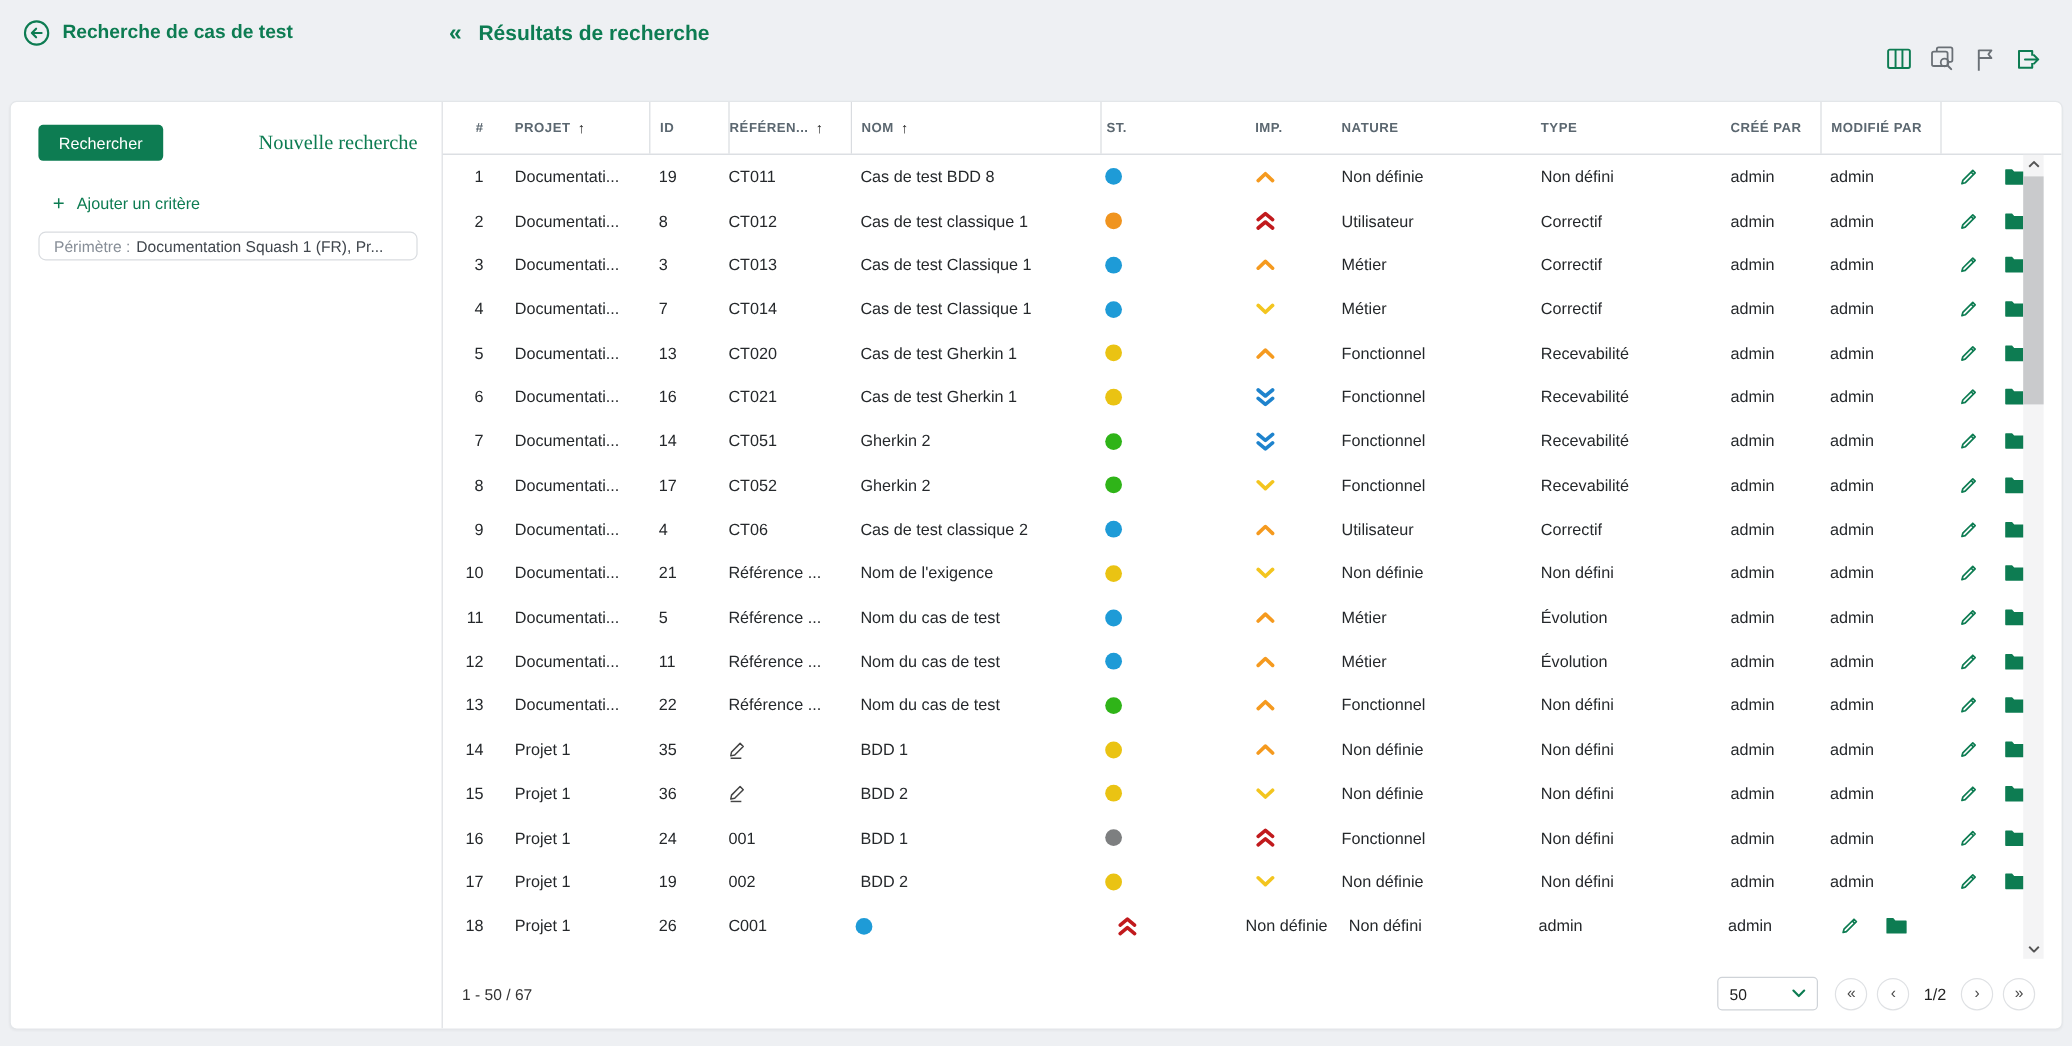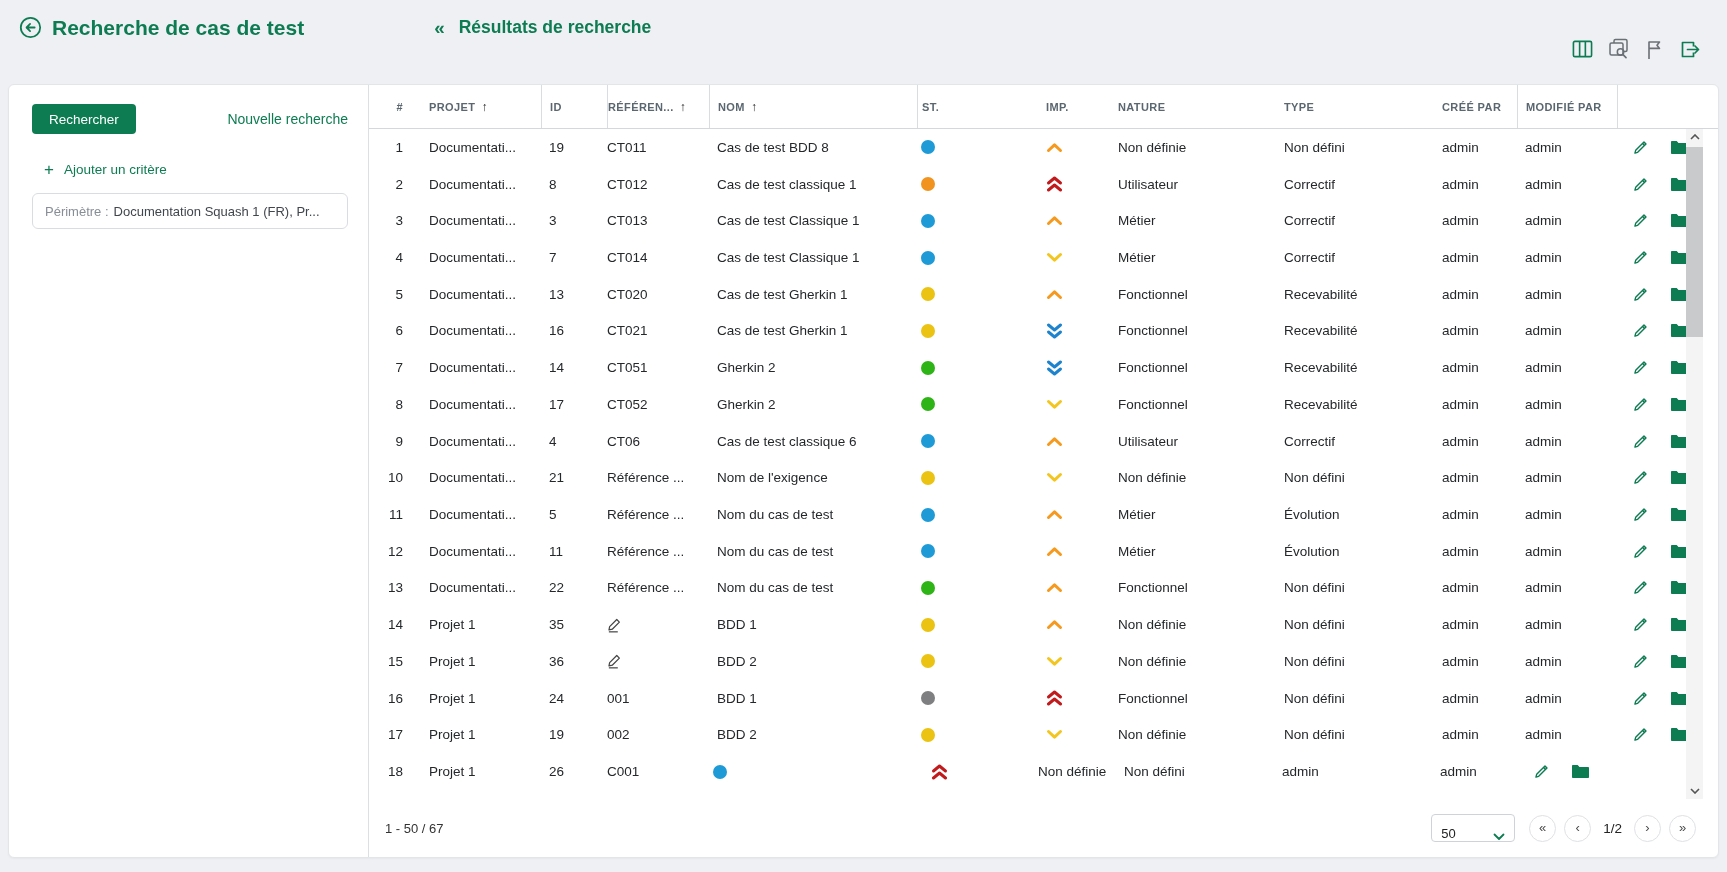--- a/index.html
+++ b/index.html
@@ -3,40 +3,40 @@
 <meta charset="utf-8">
 <style>
   * { margin:0; padding:0; box-sizing:border-box; }
   html,body { width:1727px; height:872px; overflow:hidden; }
   body { background:#eef0f3; font-family:"Liberation Sans","DejaVu Sans",sans-serif; color:#222; }
 
   
   .topbar { position:relative; height:84px; }
   .tb-left { position:absolute; left:18px; top:15px; display:flex; align-items:center; }
   .back-btn { width:25px; height:25px; display:flex; align-items:center; justify-content:center; cursor:pointer; }
-  .tb-title { font-size:21px; font-weight:700; color:var(--acc); margin-left:9px; }
+  .tb-title { font-size:16px; font-weight:700; color:var(--acc); margin-left:9px; }
   .collapse-g { font-size:19px; font-weight:700; color:var(--acc); margin-left:130px; cursor:pointer; }
   .tb-sub { font-size:17.5px; font-weight:700; color:var(--acc); margin-left:14px; }
   .tb-icons { position:absolute; right:26px; top:38px; display:flex; gap:14px; align-items:center; }
   .tb-btn { width:22px; height:22px; display:flex; align-items:center; justify-content:center; cursor:pointer; }
 
   
   .card { margin:0 8px; height:774px; background:#fff; border:1px solid #e3e6e9;
           border-radius:6px; box-shadow:0 1px 2px rgba(0,0,0,.04); display:flex; overflow:hidden; }
 
   
   .sidebar { width:359px; padding:19px 20px 0 23px; flex:none; }
   .side-top { display:flex; align-items:center; justify-content:space-between; }
   .btn-search { background:var(--acc); color:#fff; border:none; border-radius:4px; height:30px;
                 padding:0 17px; font-size:13.5px; font-family:inherit; cursor:pointer; }
-  .lnk { color:var(--acc); font-size:14px; cursor:pointer; text-decoration:none; }
+  .lnk { color:var(--acc); font-size:17px; cursor:pointer; text-decoration:none;font-family:Liberation Serif, serif; }
   .addcrit { margin:27px 0 0 12px; display:flex; align-items:center; gap:10px; color:var(--acc);
              font-size:13.5px; cursor:pointer; }
   .plus { font-size:17px; line-height:1; }
-  .chip { margin-top:15px; width:316px; height:36px; border:1px solid #d9dce0; border-radius:6px;
+  .chip { margin-top:15px; width:316px; height:24px; border:1px solid #d9dce0; border-radius:6px;
           display:flex; align-items:center; padding:0 12px; font-size:13px; white-space:nowrap; overflow:hidden; }
   .chip .lbl { color:#878e97; margin-right:5px; }
   .chip .val { color:#40464d; }
 
   
   .table-area { flex:1; border-left:1px solid #dcdfe3; position:relative; display:flex; flex-direction:column; }
   :root { --acc:#0d7c52; }
   .t-head, .t-row { display:grid;
     grid-template-columns:48px 124px 66px 102px 208px 115px 80px 160px 160px 85px 100px 72px; }
   .t-head { height:44px; border-bottom:1px solid #d4d8dc; flex:none; }
@@ -64,21 +64,21 @@
 
   
   .vscroll { position:absolute; top:44px; bottom:58px; right:15px; width:17px; background:#f4f4f5; }
   .vs-arrow { position:absolute; left:0; width:17px; height:14px; display:flex; align-items:center; justify-content:center; cursor:pointer; }
   .vs-up { top:1px; } .vs-down { bottom:1px; }
   .vs-thumb { position:absolute; left:0; top:18px; width:17px; height:190px; background:#c9cacc; cursor:pointer; }
 
   
   .t-foot { height:58px; flex:none; display:flex; align-items:center; padding:0 22px 0 16px; font-size:13px; color:#333; }
   .pagesize { margin-left:auto; width:84px; height:28px; border:1px solid #cfd3d8; border-radius:4px;
-              display:flex; align-items:flex-end; padding:0 9px; cursor:pointer; background:#fff; }
+              display:flex; align-items:center; padding:0 9px; cursor:pointer; background:#fff; }
   .pagesize span { font-size:13px; color:#222; }
   .pagesize svg { margin-left:auto; }
   .pager { display:flex; align-items:center; gap:8px; margin-left:14px; }
   .pg-btn { width:27px; height:27px; border-radius:50%; border:1px solid #dfe1e4; background:#fff;
             display:flex; align-items:center; justify-content:center; font-size:13px; color:#4a4a4a;
             cursor:pointer; font-family:inherit; padding-bottom:2px; }
   .pg-ind { font-size:13.5px; color:#222; margin:0 4px; }
 </style>
 </head>
 <body>
@@ -441,21 +441,21 @@
                 <path d="M1 1.8c0-.4.3-.8.8-.8h4.9l1.8 2h8.7c.4 0 .8.3.8.8v9.4c0 .4-.3.8-.8.8H1.8c-.4 0-.8-.3-.8-.8z" fill="#0d7c52"></path>
               </svg>
             </span>
           </div>
         </div>
         <div class="t-row">
           <div class="cell col-num">9</div>
           <div class="cell col-projet">Documentati...</div>
           <div class="cell col-id">4</div>
           <div class="cell col-ref">CT06</div>
-          <div class="cell col-nom">Cas de test classique 6</div>
+          <div class="cell col-nom">Cas de test classique 2</div>
           <div class="cell col-st">
             <span class="dot" style="background: rgb(30, 155, 215);"></span>
           </div>
           <div class="cell col-imp">
             <svg width="17" height="11" viewBox="0 0 17 11">
               <path d="M2.5 8.5 8.5 2.8l6 5.7" fill="none" stroke="#f59a1f" stroke-width="3" stroke-linecap="round" stroke-linejoin="round"></path>
             </svg>
           </div>
           <div class="cell col-nature">Utilisateur</div>
           <div class="cell col-type">Correctif</div>

